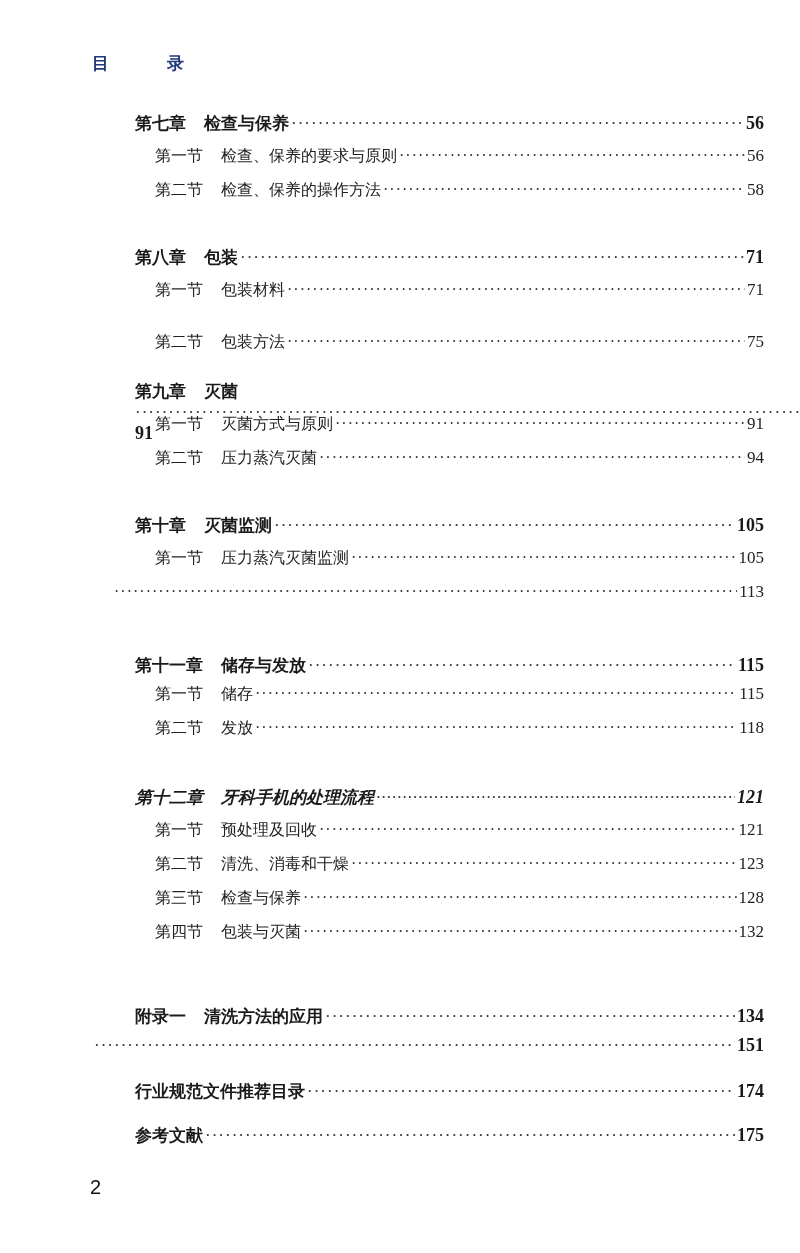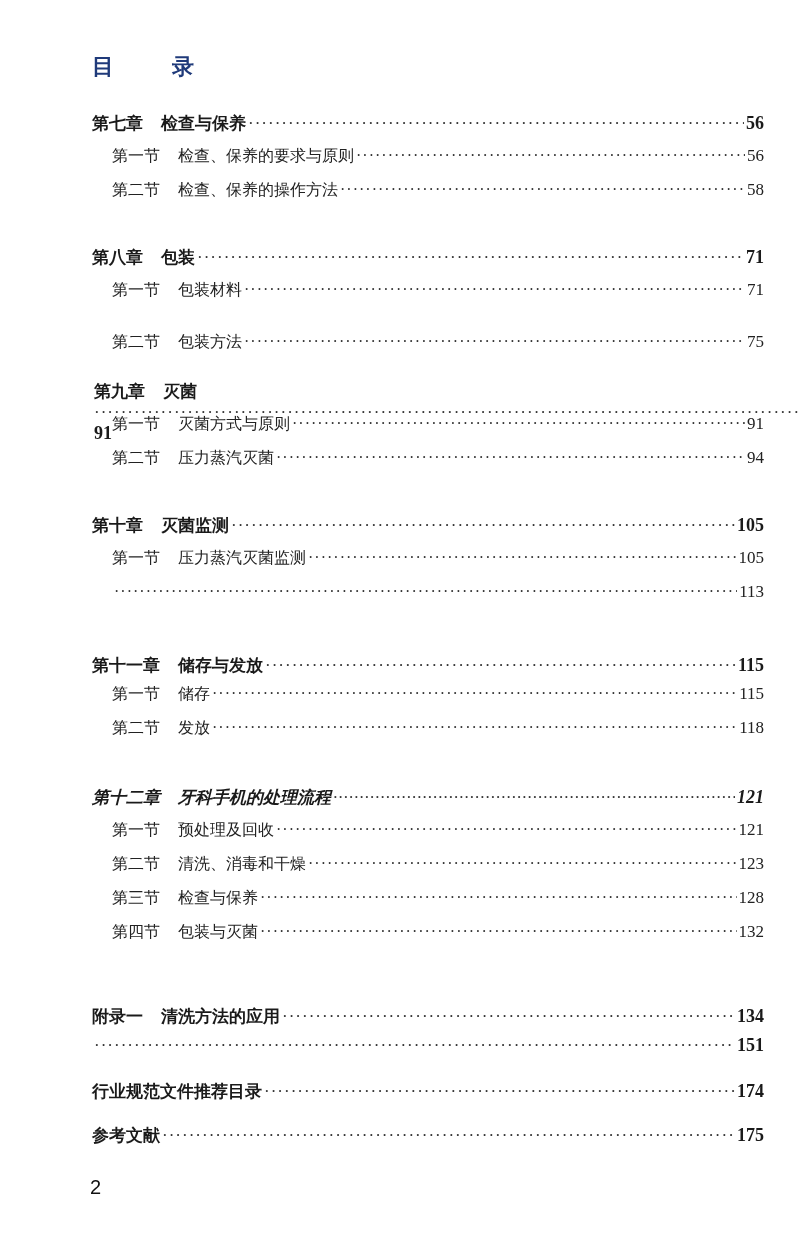--- a/index.html
+++ b/index.html
@@ -1,27 +1,27 @@
 <!DOCTYPE html>
 <html><head>
 <meta charset="utf-8">
 <style>
   html, body { margin:0; padding:0; background:#fff; }
   body { width:800px; height:1253px; position:relative; overflow:hidden;
          font-family:"DejaVu Sans", sans-serif; color:#1a1a1a; }
-  .title { position:absolute; left:92px; top:52px; font-size:22px; font-weight:bold;
+  .title { position:absolute; left:92px; top:52px; font-size:17px; font-weight:bold;
            color:#1f3a7a; font-family:"DejaVu Serif", serif; letter-spacing:0;text-align:right; }
   .title span { display:inline-block; }
   .title .gap { width:58px; }
   .row { position:absolute; left:92px; right:36px; display:flex; align-items:baseline;
          white-space:nowrap; }
   .row.chapter { font-size:17px; font-weight:bold; }
   .row.section { left:112px; font-size:16px; font-weight:normal;
                  font-family:"DejaVu Serif", serif; color:#222; }
-  .row .label { flex:0 0 auto; }
+  .row .label { flex:0 0 auto;margin-left:43px; }
   .row .label .num { margin-right:18px; }
   .row .dots { flex:1 1 auto; overflow:hidden; margin:0 2px; color:#333;
                font-family:"Liberation Serif", serif; font-weight:normal; letter-spacing:1px; }
   .row .dots::after { content:"··································································································································"; }
   .row .page { flex:0 0 auto; font-family:"Liberation Serif", serif; }
   .row.chapter .page { font-weight:bold; font-size:18px; }
   .row.section .page { font-size:17px; }
   .pagenum { position:absolute; left:90px; top:1176px; font-size:20px;
              font-family:"Liberation Sans", sans-serif; color:#111; }
 </style>

